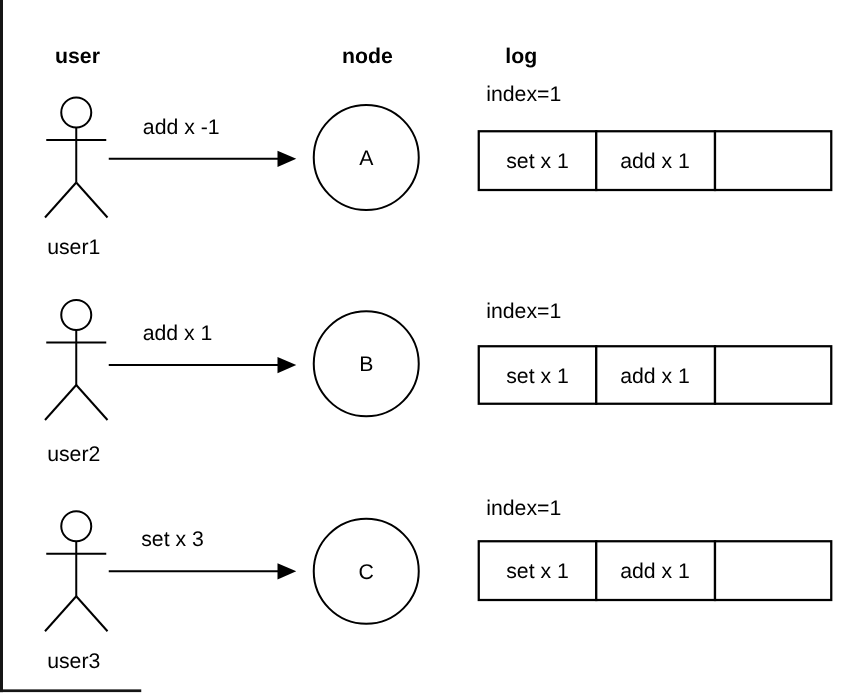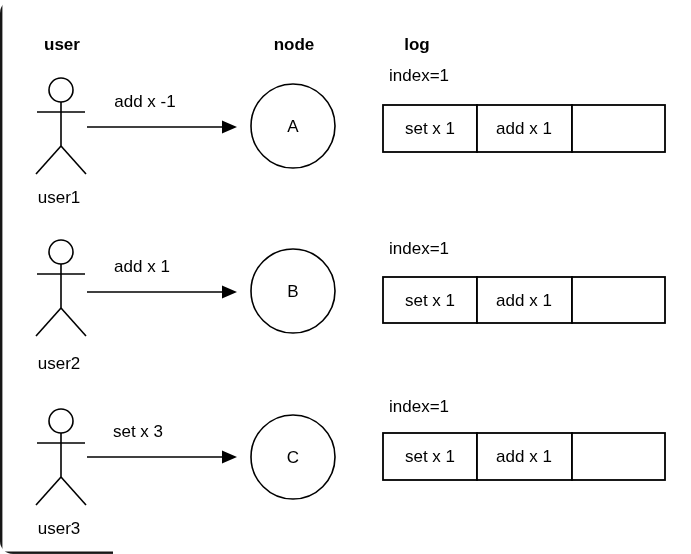--- a/index.html
+++ b/index.html
@@ -7,21 +7,20 @@
     padding: 0;
     background: #ffffff;
   }
   #screen {
     position: relative;
     width: 691px;
     height: 554px;
     background: #ffffff;
     overflow: hidden;
     font-family: "Liberation Sans", sans-serif;
-    border-radius: 13px;
   }
   svg text {
     font-family: "Liberation Sans", sans-serif;
     font-size: 17px;
     fill: #000000;
   }
   svg text.hdr {
     font-weight: 700;
   }
   .shape {

